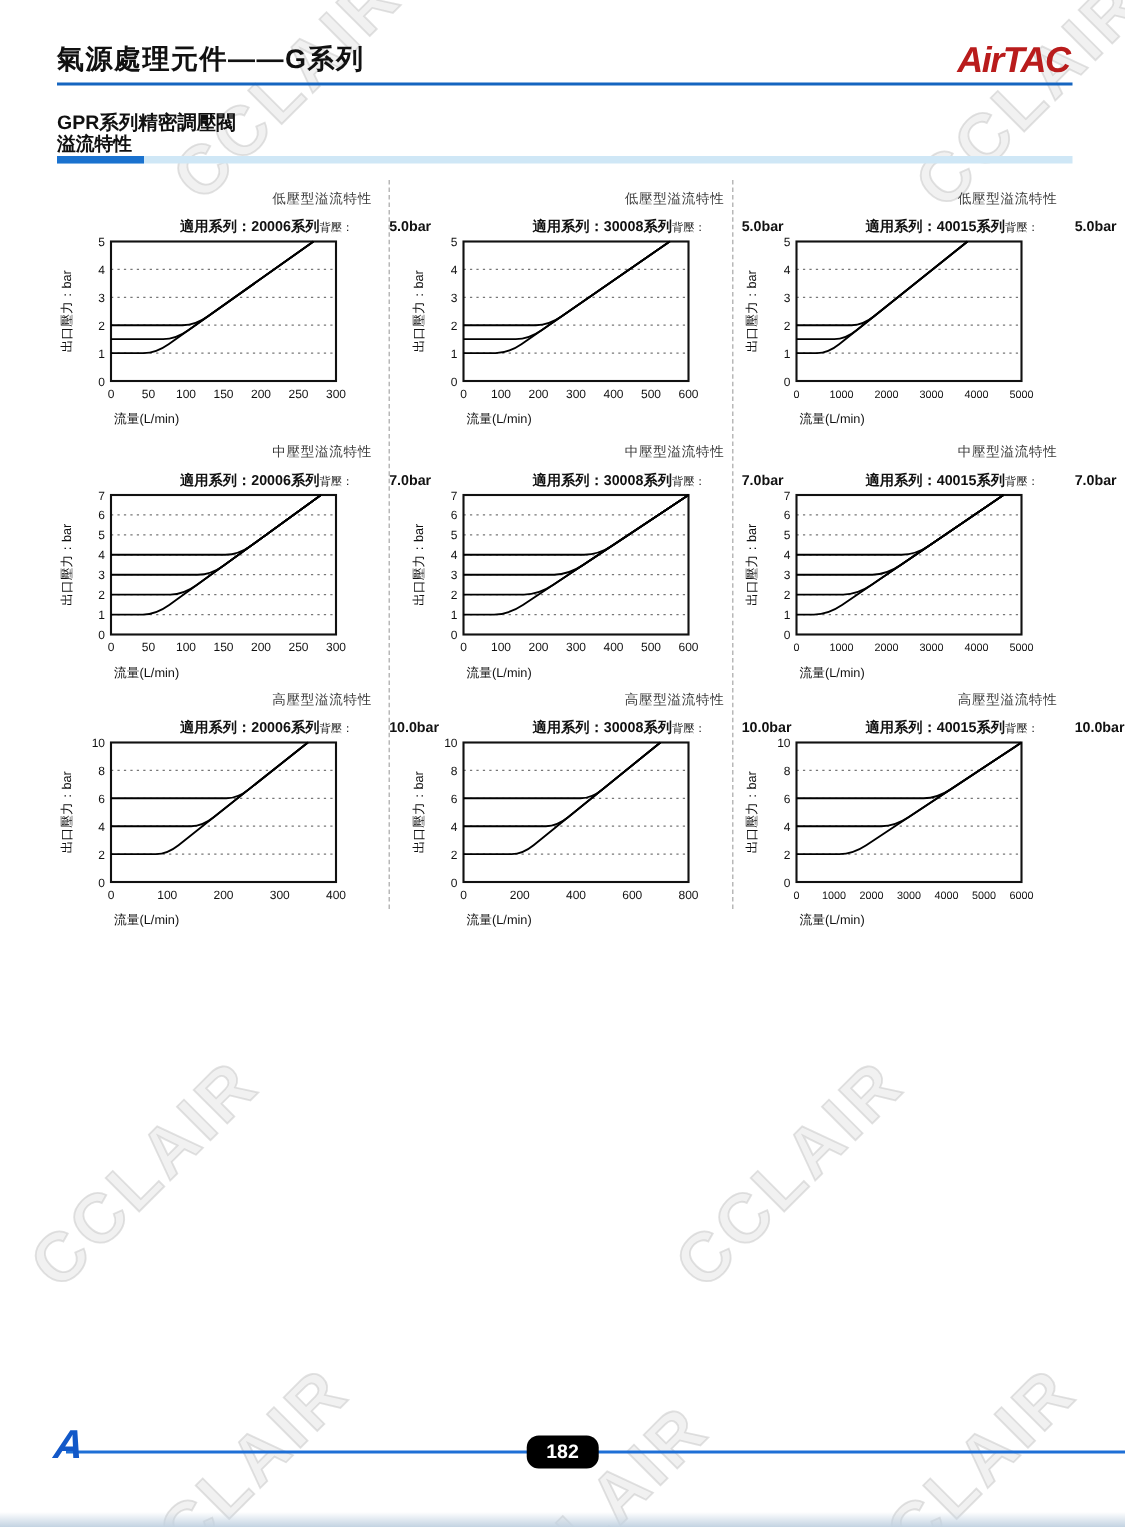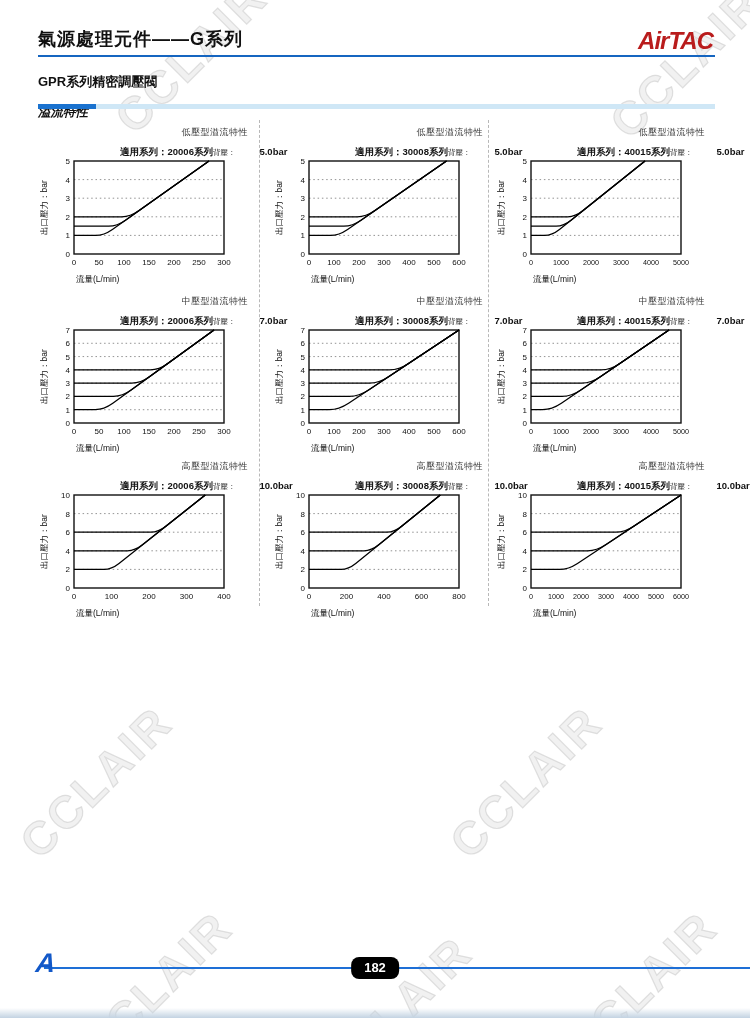--- a/index.html
+++ b/index.html
@@ -9,21 +9,21 @@
   .wm{position:absolute;font-weight:bold;font-size:46px;letter-spacing:3px;
       color:rgba(OUT 0,0,0,0.03);color:rgba(190,190,190,0.22);
       -webkit-text-stroke:1.2px rgba(200,200,200,0.55);
       transform:rotate(-45deg);white-space:nowrap;pointer-events:none;user-select:none;}
   
   .hdr-title{position:absolute;left:38px;top:27px;font-size:18px;font-weight:bold;letter-spacing:1px;}
   .hdr-rule{position:absolute;left:38px;right:35px;top:55px;height:2px;background:#1565c0;}
   .brand{position:absolute;right:37px;top:27px;font-size:24px;font-weight:900;
          color:#b91c1c;letter-spacing:-1px;font-style:italic;}
   .hdr-sub{position:absolute;left:38px;top:73px;font-size:13px;font-weight:bold;}
-  .sec-title{position:absolute;left:38px;top:104px;font-size:12.5px;font-weight:bold;font-style:italic;}
+  .sec-title{position:absolute;left:38px;top:88px;font-size:12.5px;font-weight:bold;}
   .sec-band{position:absolute;left:38px;right:35px;top:104px;height:5px;background:#cfe7f6;}
   .sec-band-dark{position:absolute;left:38px;top:104px;width:58px;height:5px;background:#1a72cf;}
   
   .vsep{position:absolute;top:120px;height:486px;width:0;border-left:1px dashed #b8b8b8;}
   
   .chart-block{position:absolute;width:214px;text-align:right;}
   .chart-title{font-size:9px;color:#3a3a3a;letter-spacing:.5px;margin:0 0 2px 2px;}
   .chart-sub{display:flex;justify-content:space-between;align-items:baseline;
              padding-left:42px;padding-right:2px;height:13px;}
   .chart-sub .series{font-size:9.5px;font-weight:bold;white-space:nowrap;margin-left:44px;}

